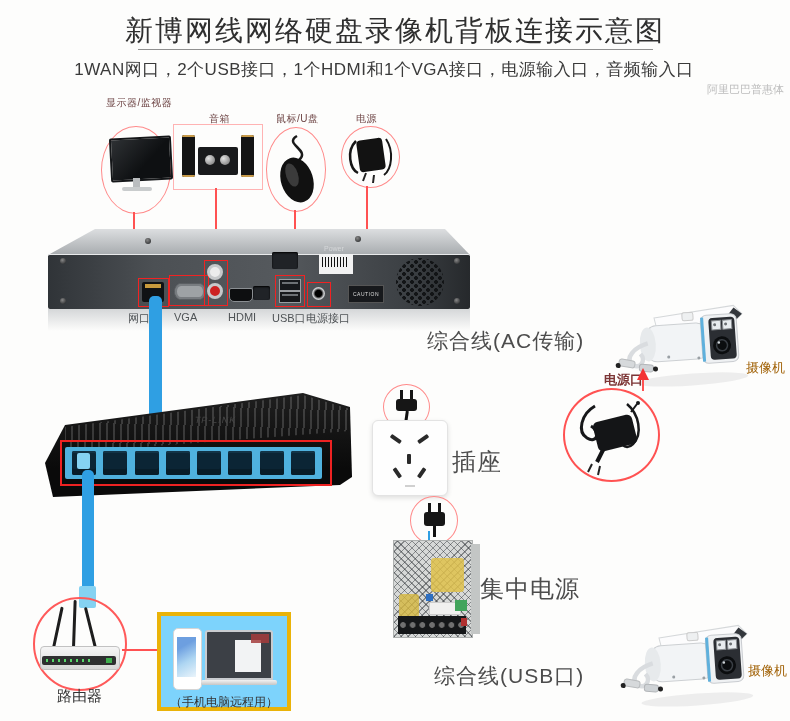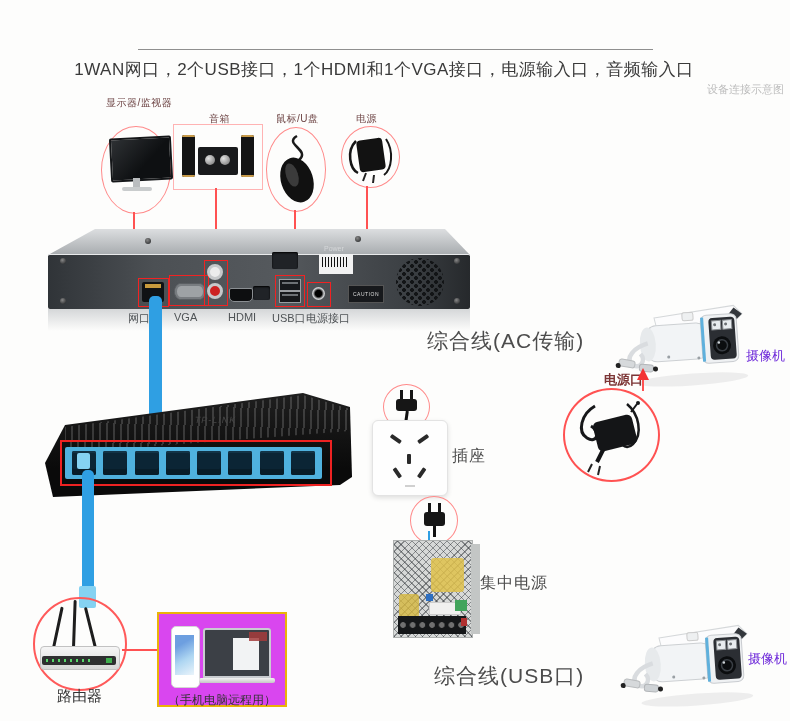--- a/index.html
+++ b/index.html
@@ -68,21 +68,21 @@
   .sw-brand{left:150px;top:22px;color:#474747;font-size:9px;letter-spacing:1px;transform:skewX(-12deg);}
   .sw-redbox{left:15px;top:47px;width:268px;height:42px;border:2px solid #ee2222;}
   
   .antenna{width:3px;background:#1d1d1d;border-radius:2px;transform-origin:bottom center;}
   .router-body{left:40px;top:646px;width:78px;height:22px;border-radius:4px;border:1px solid #c2c2c2;
      background:linear-gradient(#f6f6f6,#d7d7d7);}
   .router-face{left:42px;top:656px;width:74px;height:9px;background:#2e2f30;border-radius:2px;}
   .router-face:before{content:"";position:absolute;left:4px;top:3px;width:44px;height:3px;
      background:repeating-linear-gradient(90deg,#58d66a 0 2px,transparent 2px 6px);}
   .router-face:after{content:"";position:absolute;right:4px;top:2px;width:6px;height:5px;background:#3fae4e;}
-  .remote-box{left:157px;top:612px;width:126px;height:91px;border:2px solid #eab308;background:#d946ef;}
+  .remote-box{left:157px;top:612px;width:126px;height:91px;border:4px solid #eab308;background:#7dd3fc;}
   .phone{left:12px;top:12px;width:27px;height:60px;border:1.5px solid #d5d5d5;border-radius:5px;background:#fff;}
   .phone-screen{left:3px;top:8px;width:19px;height:40px;
      background:linear-gradient(150deg,#6d9fe0 25%,#aed6f2 60%,#eaf4fb);}
   .laptop-screen{left:44px;top:14px;width:68px;height:50px;background:#3c4046;border:2px solid #c9ccd0;
      border-radius:3px 3px 0 0;box-sizing:border-box;}
   .laptop-base{left:40px;top:64px;width:76px;height:5px;border-radius:2px;
      background:linear-gradient(#f2f2f2,#c6c6c6);}
   
   .prong{width:3px;height:10px;background:#151515;}
   .plugbody{background:#161616;border-radius:3px;}
@@ -92,33 +92,34 @@
   .psu-case{left:0;top:2px;width:78px;height:96px;background:#d7d9d8;border:1px solid #aeb1b0;
      background-image:repeating-linear-gradient(45deg,rgba(35,40,45,.45) 0 1px,transparent 1px 5px),
                       repeating-linear-gradient(-45deg,rgba(35,40,45,.45) 0 1px,transparent 1px 5px);}
   .psu-term{left:5px;top:78px;width:68px;height:18px;background:#151719;
      background-image:radial-gradient(circle at 5px 9px,#707070 2.5px,transparent 3.2px);
      background-size:9.7px 18px;}
   
   .bigcircle{border:2px solid #ff5252;border-radius:50%;}
   .arrow-up{width:0;height:0;border-left:6px solid transparent;border-right:6px solid transparent;
      border-bottom:12px solid #f33333;}
-  .camlabel{font-size:13px;color:#6d28d9;}
+  .camlabel{font-size:13px;color:#a16207;margin-top:12px;}
   .footer{left:287px;top:696px;font-size:15px;color:#2b2b2b;letter-spacing:.5px;}
   .lan-note{left:92px;top:503px;font-size:14.5px;color:#151515;line-height:18px;}
   svg{display:block;}
 </style>
 </head>
 <body>
 
 <div id="canvas">
 
+  <div class="abs title">新博网线网络硬盘录像机背板连接示意图</div>
   <div class="abs underline"></div>
   <div class="abs subtitle">1WAN网口，2个USB接口，1个HDMI和1个VGA接口，电源输入口，音频输入口</div>
-  <div class="abs watermark">设备连接示意图</div>
+  <div class="abs watermark">阿里巴巴普惠体</div>
 
   <div class="abs maroon" style="left:106px;top:96px;">显示器/监视器</div>
   <div class="abs ellipse" style="left:101px;top:126px;width:68px;height:86px;">
     <div class="abs" style="left:8px;top:10px;width:58px;height:40px;background:linear-gradient(135deg,#2e3134,#0e1012 60%);border:2px solid #151719;border-radius:2px;transform:rotate(-3deg);"></div>
     <div class="abs" style="left:31px;top:51px;width:7px;height:9px;background:#babdbf;"></div>
     <div class="abs" style="left:20px;top:60px;width:30px;height:4px;background:#c9cccd;border-radius:2px;"></div>
   </div>
   <div class="abs maroon" style="left:209px;top:112px;">音箱</div>
   <div class="abs" style="left:173px;top:124px;width:88px;height:64px;border:1.5px solid #ffb3b3;">
     <div class="abs" style="left:8px;top:10px;width:13px;height:42px;background:#141414;border-radius:2px;box-shadow:inset 0 8px 0 -6px #c89b4a, inset 0 -10px 0 -8px #c89b4a;"></div>
@@ -293,41 +294,41 @@
     <div class="abs" style="left:21px;top:26px;width:3px;height:12px;background:#111;transform:rotate(8deg);"></div>
   </div>
   <div class="abs socket">
     <div class="abs slot" style="left:17px;top:16px;width:12px;height:3.5px;transform:rotate(35deg);"></div>
     <div class="abs slot" style="left:44px;top:16px;width:12px;height:3.5px;transform:rotate(-35deg);"></div>
     <div class="abs slot" style="left:34px;top:33px;width:3.5px;height:10px;"></div>
     <div class="abs slot" style="left:19px;top:50px;width:11px;height:3.5px;transform:rotate(55deg);"></div>
     <div class="abs slot" style="left:43px;top:50px;width:11px;height:3.5px;transform:rotate(-55deg);"></div>
     <div class="abs" style="left:32px;top:64px;width:10px;height:2px;background:#d0d0d0;"></div>
   </div>
-  <div class="abs graylabel" style="left:452px;top:446px;font-size:16px;">插座</div>
+  <div class="abs graylabel" style="left:452px;top:446px;font-size:24px;">插座</div>
   <div class="abs ellipse" style="left:410px;top:496px;width:46px;height:47px;">
     <div class="abs prong" style="left:17px;top:6px;"></div>
     <div class="abs prong" style="left:27px;top:6px;"></div>
     <div class="abs plugbody" style="left:13px;top:15px;width:21px;height:14px;"></div>
     <div class="abs" style="left:22px;top:29px;width:3px;height:11px;background:#111;"></div>
   </div>
   <div class="abs" style="left:428px;top:531px;width:2px;height:26px;background:#2f9fe3;"></div>
 
   <div class="abs" style="left:393px;top:538px;width:87px;height:100px;">
     <div class="abs psu-case"></div>
     <div class="abs" style="left:78px;top:6px;width:9px;height:90px;background:#c3c6c5;"></div>
     <div class="abs" style="left:38px;top:20px;width:33px;height:34px;background:#dfc14b;opacity:.85;border-radius:3px;"></div>
     <div class="abs" style="left:6px;top:56px;width:20px;height:24px;background:#d4b63e;opacity:.8;border-radius:3px;"></div>
     <div class="abs" style="left:33px;top:56px;width:7px;height:7px;background:#2d6fc2;"></div>
     <div class="abs" style="left:36px;top:64px;width:30px;height:11px;background:#f0f0ef;border:1px solid #ccc;"></div>
     <div class="abs" style="left:62px;top:62px;width:12px;height:11px;background:#41a45b;"></div>
     <div class="abs psu-term"></div>
     <div class="abs" style="left:68px;top:80px;width:6px;height:8px;background:#b03030;"></div>
   </div>
-  <div class="abs graylabel" style="left:480px;top:573px;font-size:16px;">集中电源</div>
+  <div class="abs graylabel" style="left:480px;top:573px;font-size:24px;">集中电源</div>
 
   <div class="abs graylabel" style="left:434px;top:662px;">综合线(USB口)</div>
   <div class="abs" style="left:603px;top:616px;">
     <svg width="170" height="100" viewBox="0 0 170 100">
       <g transform="rotate(-4 85 50)">
         <ellipse cx="92" cy="84" rx="56" ry="6" fill="#ededed"></ellipse>
         <path d="M58 20 L138 13 L146 22 L140 27 L60 31 Z" fill="#fcfcfd" stroke="#d5d8da" stroke-width="1"></path>
         <path d="M138 15 L146 22 L140 27 L132 22 Z" fill="#33373c"></path>
         <rect x="48" y="28" width="62" height="36" rx="11" fill="#f2f4f6" stroke="#cdd0d3" stroke-width="1"></rect>
         <ellipse cx="50" cy="46" rx="8" ry="17" fill="#e7eaec"></ellipse>

